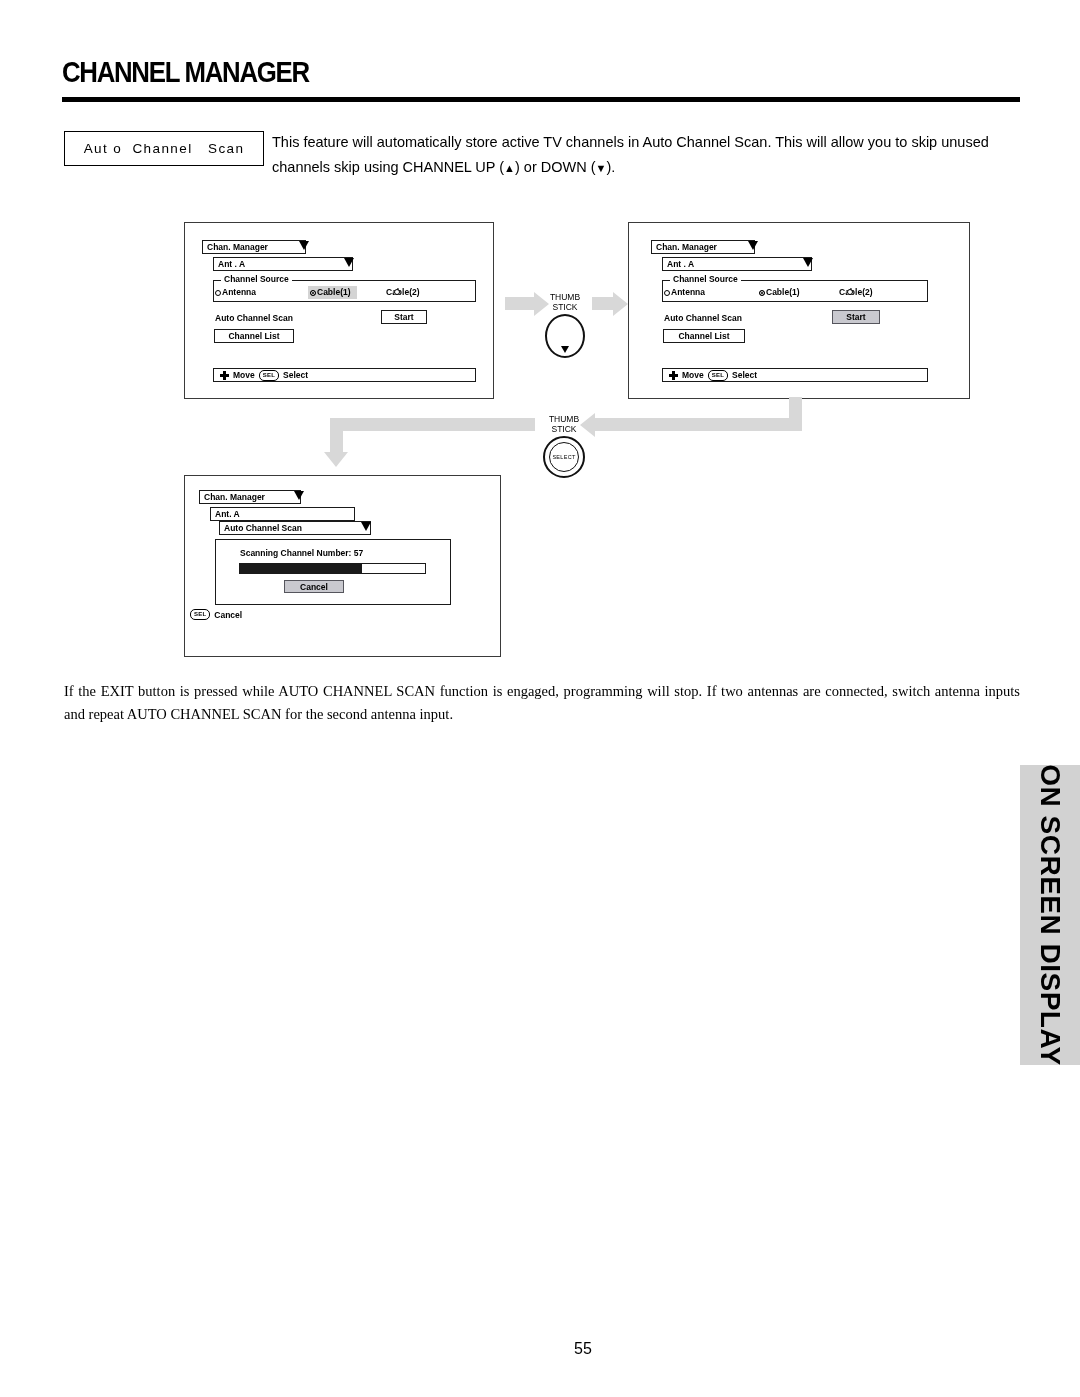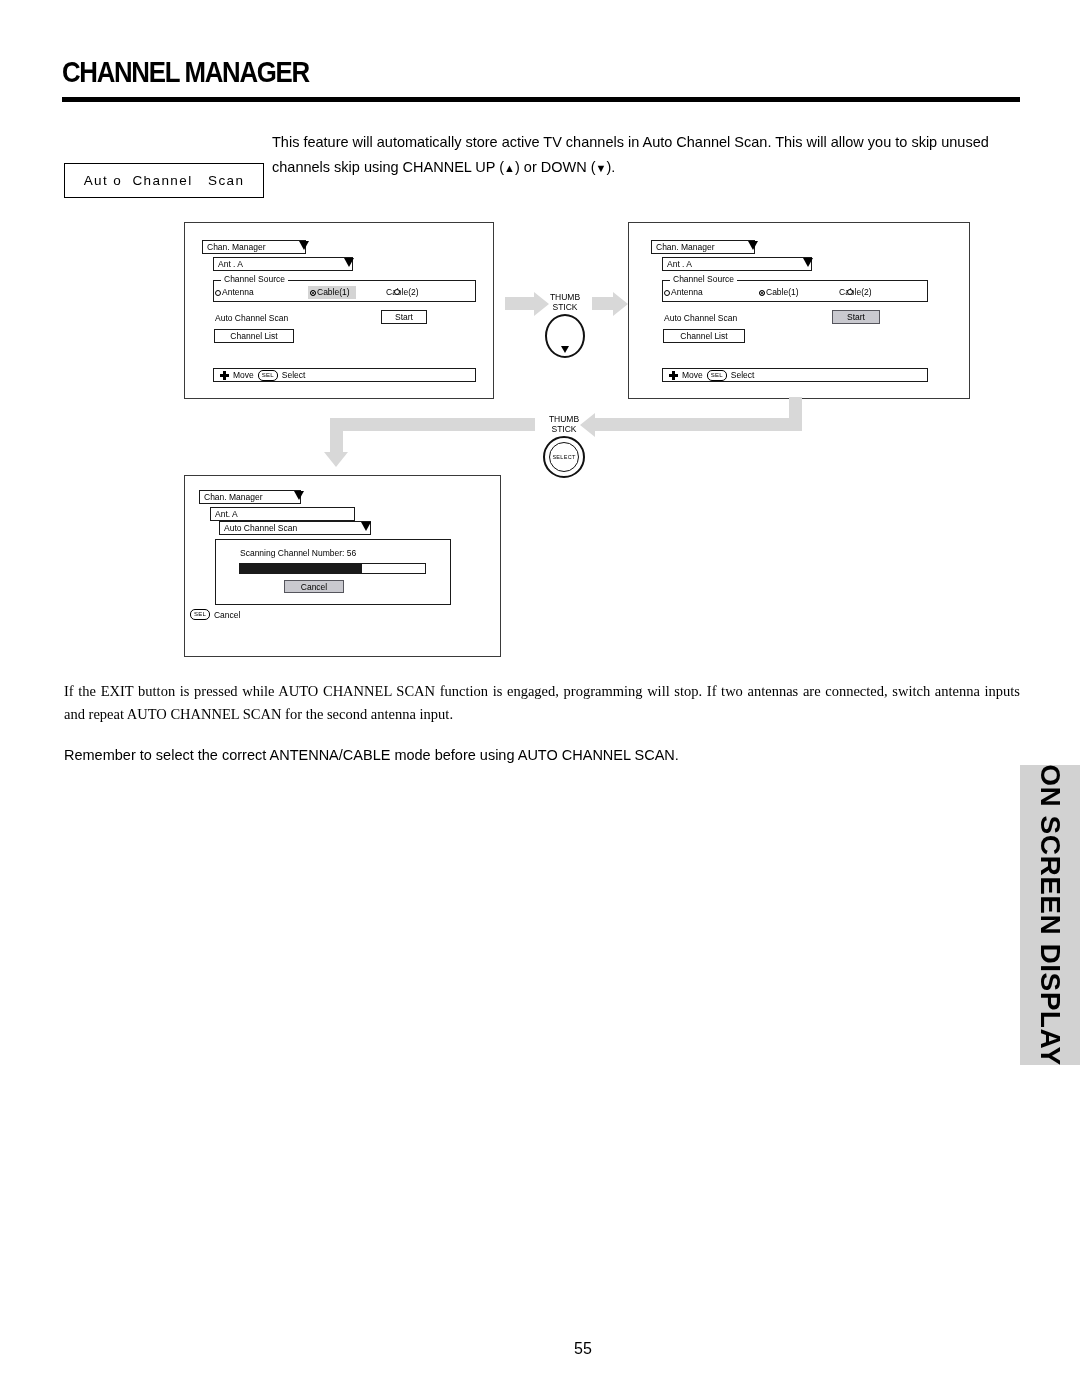--- a/index.html
+++ b/index.html
@@ -22,37 +22,38 @@
   }
   #title-rule{
     position:absolute;left:62px;top:97px;
     width:958px;height:5px;background:#000;
   }
   
   #feature-box{
     position:absolute;left:64px;top:131px;
     width:198px;height:33px;
     border:1.5px solid #000;
-    display:flex;align-items:center;justify-content:center;margin-top:32px;
+    display:flex;align-items:center;justify-content:center;
   }
   #feature-box span{
     font-size:13.5px;letter-spacing:1.4px;white-space:pre;
   }
   #intro-text{
     position:absolute;left:272px;top:130px;width:748px;
     font-size:14.5px;line-height:25px;
   }
   .tri{font-size:11px;}
   
   #diagram{position:absolute;left:0;top:210px;width:1080px;height:460px;}
 
   .panel{
     position:absolute;
     border:1.5px solid #3a3a3a;
     background:#fff;
+    font-weight:bold;
   }
   #panel-1{left:184px;top:12px;width:308px;height:175px;}
   #panel-2{left:628px;top:12px;width:340px;height:175px;}
   #panel-3{left:184px;top:265px;width:315px;height:180px;}
 
   
   .mbox{
     position:absolute;
     border:1px solid #1a1a1a;
     background:#fff;
@@ -315,37 +316,36 @@
   <div class="panel" id="panel-3">
     <div class="mbox" style="left:14px;top:14px;width:102px;height:14px;">Chan. Manager</div>
     <div class="caret" style="left:109px;top:15px;"></div>
 
     <div class="mbox" style="left:25px;top:31px;width:145px;height:14px;">Ant. A</div>
 
     <div class="mbox" style="left:34px;top:45px;width:152px;height:14px;">Auto Channel Scan</div>
     <div class="caret" style="left:176px;top:46px;"></div>
 
     <div class="group-box" style="left:30px;top:63px;width:236px;height:66px;"></div>
-    <div class="plain-label" style="left:55px;top:72px;">Scanning Channel Number: 56</div>
+    <div class="plain-label" style="left:55px;top:72px;">Scanning Channel Number: 57</div>
 
     <div class="prog-outer" style="left:54px;top:87px;width:187px;height:11px;">
       <div class="prog-fill" id="prog-fill" style="width: 66%;"></div>
     </div>
 
     <div class="btn hl" style="left:99px;top:104px;width:60px;height:13px;">Cancel</div>
 
     <div style="position:absolute;left:5px;top:133px;font-size:8.5px;display:flex;align-items:center;gap:4px;">
       <span class="sel">SEL</span>
       <span>Cancel</span>
     </div>
   </div>
 </div>
 
 <div class="note" id="note-1">If the EXIT button is pressed while AUTO CHANNEL SCAN function is engaged, programming will stop.  If two antennas are connected, switch antenna inputs and repeat AUTO CHANNEL SCAN for the second antenna input.</div>
 <div class="note" id="note-2">
-  <div>Remember to select the correct ANTENNA/CABLE mode before using AUTO CHANNEL SCAN.</div>
 </div>
 
 <div id="side-tab" style="background: rgb(210, 210, 210);">
   <span>ON SCREEN DISPLAY</span>
 </div>
 
 <div id="page-number">55</div>
 
 </body></html>

